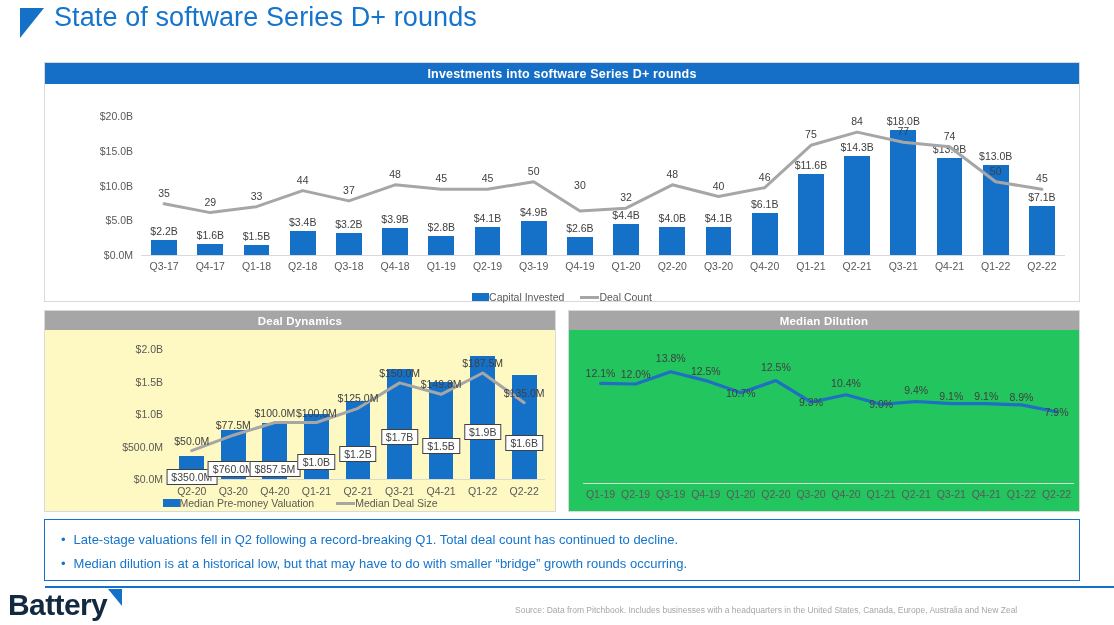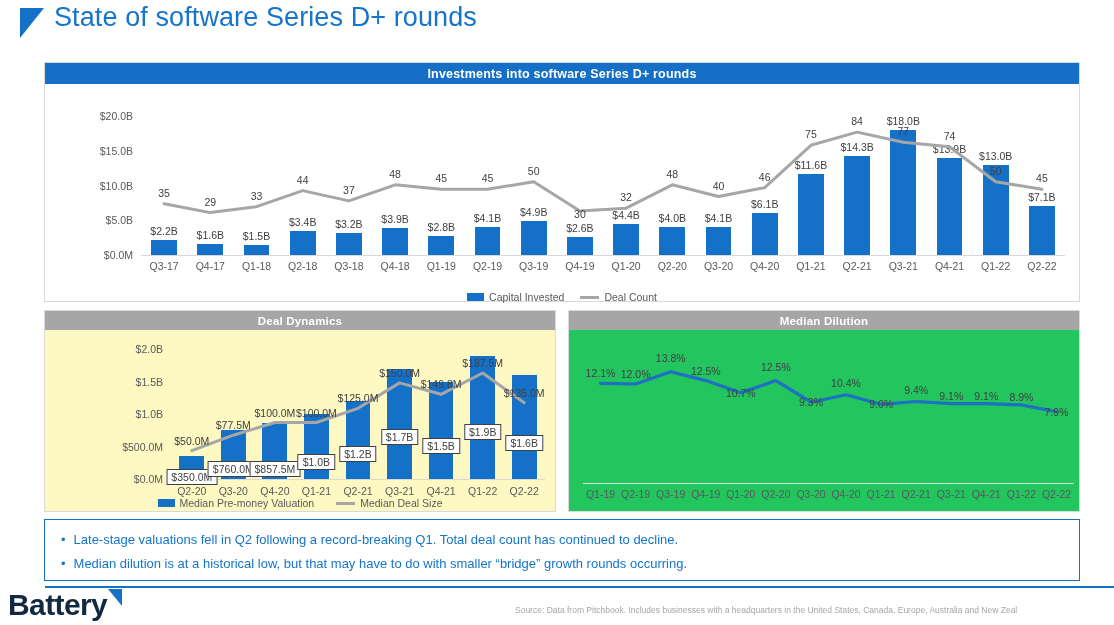--- a/index.html
+++ b/index.html
@@ -34,21 +34,21 @@
   .bar{position:absolute;background:#1570c8;}
   .bar-label{position:absolute;font-size:10.5px;color:#404040;text-align:center;
     white-space:nowrap;}
   .pt-label{position:absolute;font-size:10.5px;color:#404040;text-align:center;
     white-space:nowrap;}
   .axisline{position:absolute;background:#d9d9d9;height:1px;}
   svg.ovl{position:absolute;left:0;top:0;overflow:visible;pointer-events:none;}
 
   
   .legend{position:absolute;display:flex;align-items:center;gap:16px;font-size:10.5px;color:#595959;}
-  .legend .it{display:flex;align-items:center;gap:5px;white-space:nowrap;}
+  .legend .it{display:flex;align-items:center;white-space:nowrap;}
   .sw-bar{width:17px;height:8px;background:#1570c8;display:inline-block;}
   .sw-line{width:19px;height:3px;background:#a6a6a6;display:inline-block;}
 
   
   #dd-panel{position:absolute;left:44px;top:310px;width:512px;height:202px;
     border:1px solid #d9d9d9;background:#fef9c3;box-sizing:border-box;}
   #md-panel{position:absolute;left:568px;top:310px;width:512px;height:202px;
     border:1px solid #d9d9d9;background:#22c55e;box-sizing:border-box;}
 
   .callout{position:absolute;font-size:10.5px;color:#404040;background:#fff;
@@ -135,21 +135,21 @@
         </svg>
         <div class="pt-label" style="left:93.1px;top:82.8px;width:52px;">35</div>
         <div class="pt-label" style="left:139.3px;top:91.6px;width:52px;">29</div>
         <div class="pt-label" style="left:185.5px;top:85.7px;width:52px;">33</div>
         <div class="pt-label" style="left:231.7px;top:69.6px;width:52px;">44</div>
         <div class="pt-label" style="left:277.9px;top:79.9px;width:52px;">37</div>
         <div class="pt-label" style="left:324.1px;top:63.8px;width:52px;">48</div>
         <div class="pt-label" style="left:370.3px;top:68.2px;width:52px;">45</div>
         <div class="pt-label" style="left:416.5px;top:68.2px;width:52px;">45</div>
         <div class="pt-label" style="left:462.7px;top:60.8px;width:52px;">50</div>
-        <div class="pt-label" style="left:508.9px;top:104px;width:52px;">30</div>
+        <div class="pt-label" style="left:508.9px;top:75px;width:52px;">30</div>
         <div class="pt-label" style="left:555.1px;top:87.2px;width:52px;">32</div>
         <div class="pt-label" style="left:601.3px;top:63.8px;width:52px;">48</div>
         <div class="pt-label" style="left:647.5px;top:75.5px;width:52px;">40</div>
         <div class="pt-label" style="left:693.7px;top:66.7px;width:52px;">46</div>
         <div class="pt-label" style="left:739.9px;top:24.3px;width:52px;">75</div>
         <div class="pt-label" style="left:786.1px;top:11.1px;width:52px;">84</div>
         <div class="pt-label" style="left:832.3px;top:21.3px;width:52px;">77</div>
         <div class="pt-label" style="left:878.5px;top:25.7px;width:52px;">74</div>
         <div class="pt-label" style="left:924.7px;top:60.8px;width:52px;">50</div>
         <div class="pt-label" style="left:970.9px;top:68.2px;width:52px;">45</div>

